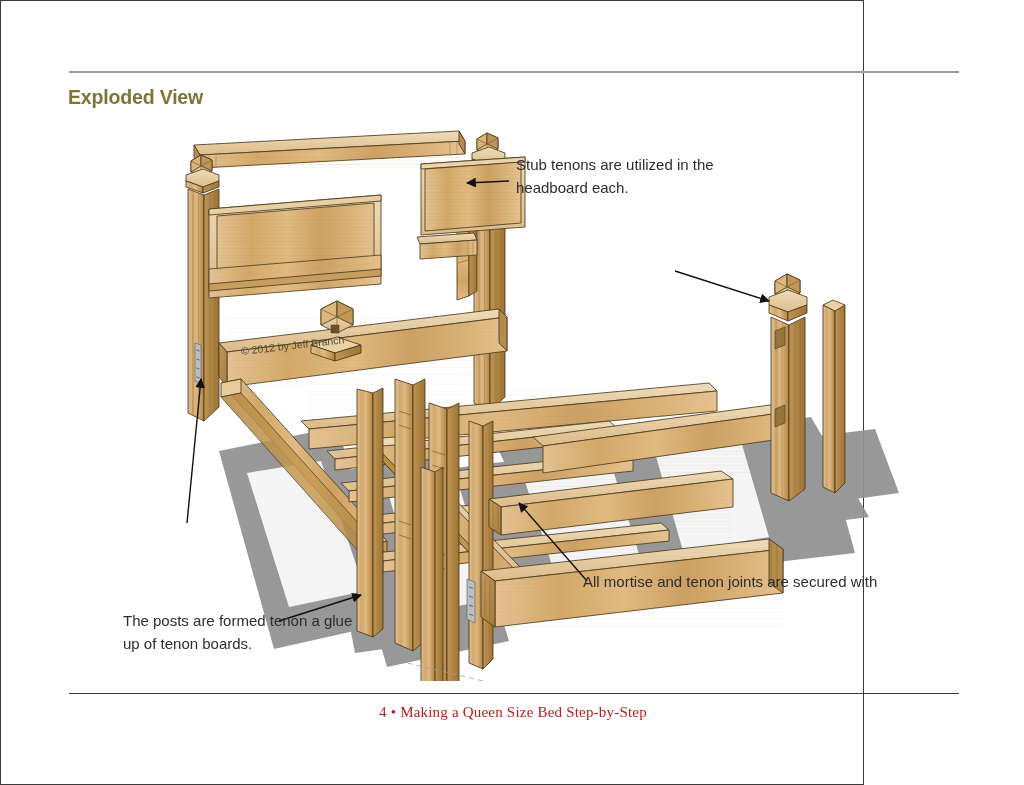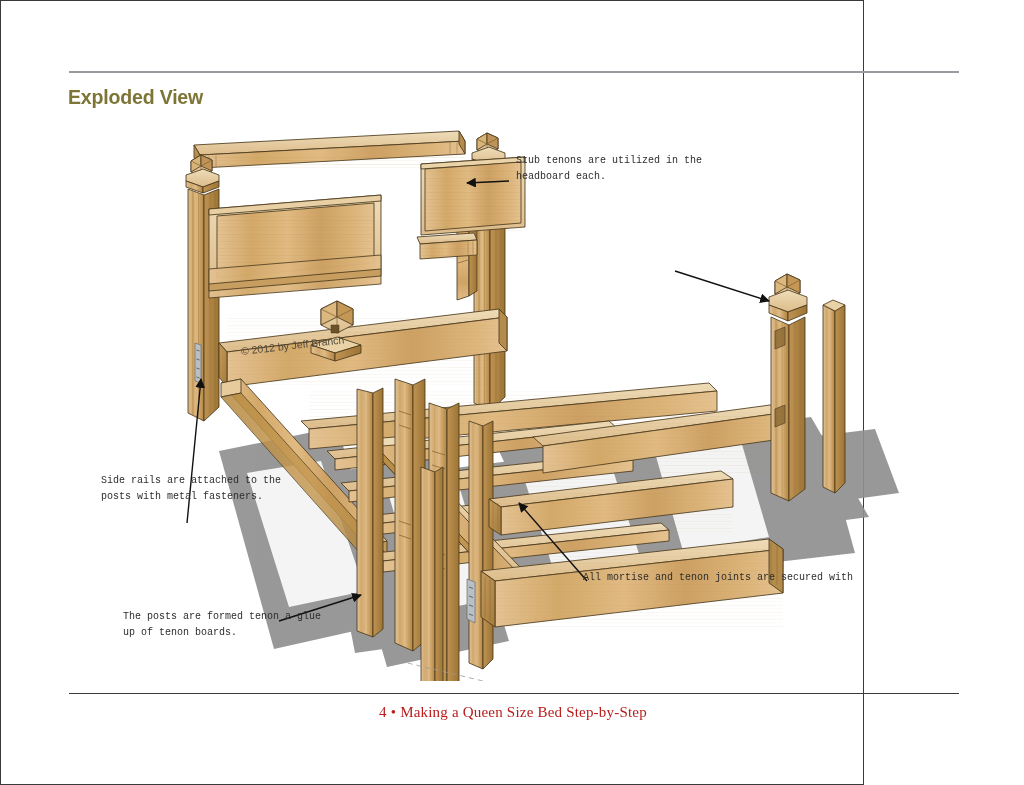--- a/index.html
+++ b/index.html
@@ -42,22 +42,22 @@
     white-space:nowrap;
   }
   
   #illustration{
     position:absolute;left:68px;top:120px;width:890px;height:560px;
   }
   #illustration svg{display:block;width:890px;height:560px;}
   
   .callout{
     position:absolute;
-    font-family:Liberation Mono, monospace;
-    font-size:10px;line-height:1.55;
+    font-family:Liberation Sans, sans-serif;
+    font-size:15px;line-height:1.55;
     color:#2d2d2d;
     white-space:nowrap;
   }
   .callout .ln{display:block;}
   #callout-stub{left:515px;top:152px;}
   #callout-center-board{left:668px;top:241px;}
   #callout-side-rails{left:100px;top:472px;}
   #callout-posts{left:122px;top:608px;}
   #callout-mortise{left:582px;top:569px;}
   
@@ -415,24 +415,20 @@
   </div>
 
   <div id="watermark">© 2012 by Jeff Branch</div>
 
   <div class="callout" id="callout-stub">
     <span class="ln">Stub tenons are utilized in the</span>
     <span class="ln">headboard each.</span>
   </div>
 
 
-  <div class="callout" id="callout-side-rails">
-    <span class="ln">Side rails are attached to the</span>
-    <span class="ln">posts with metal fasteners.</span>
-  </div>
 
   <div class="callout" id="callout-posts">
     <span class="ln">The posts are formed tenon a glue</span>
     <span class="ln">up of tenon boards.</span>
   </div>
 
   <div class="callout" id="callout-mortise">
     <span class="ln">All mortise and tenon joints are secured with</span>
   </div>
 

